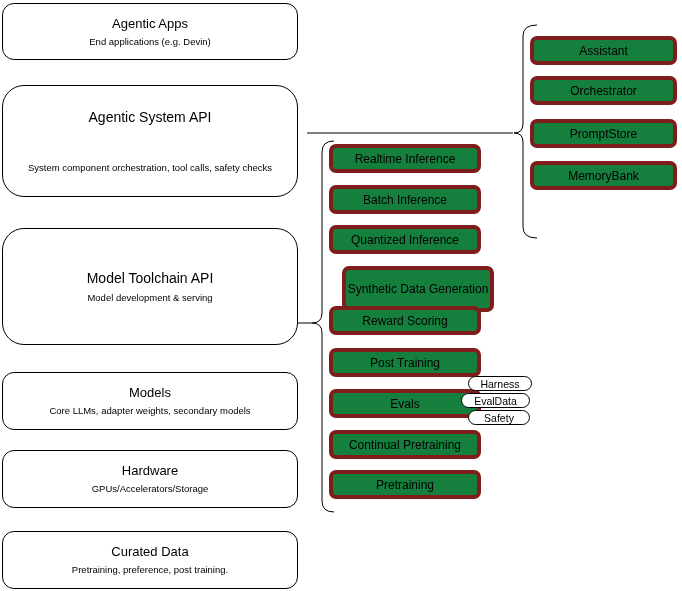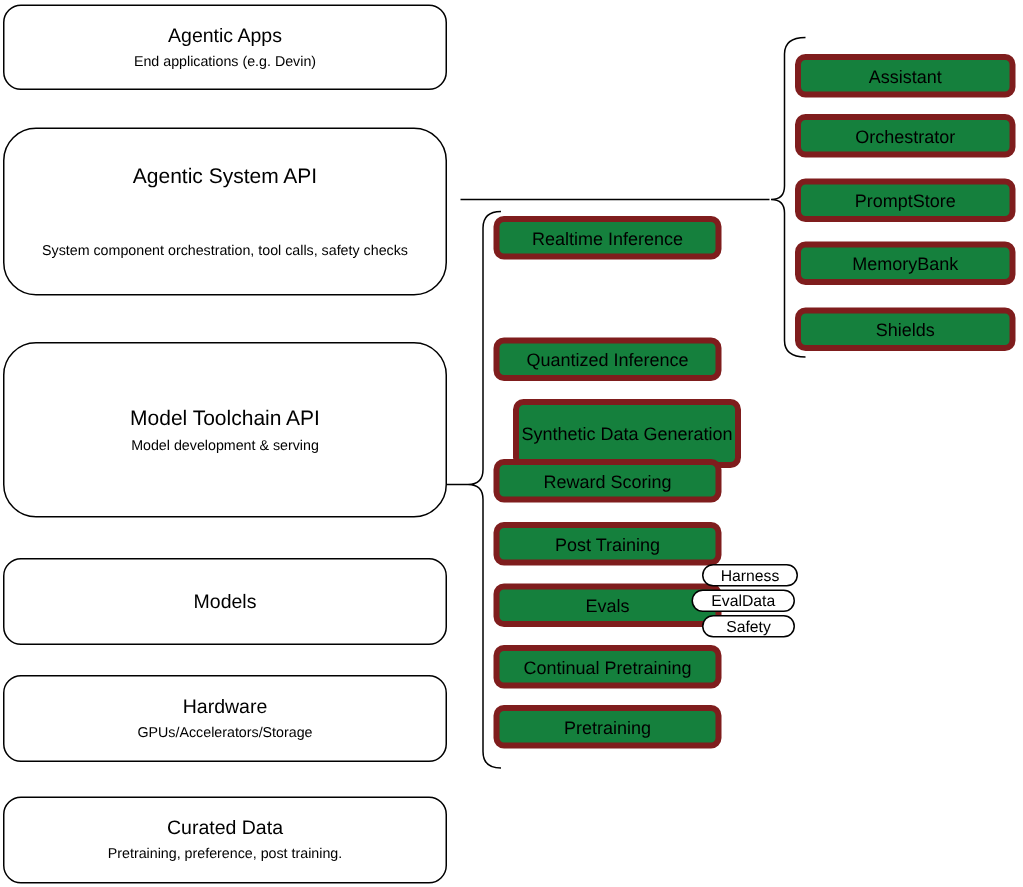--- a/index.html
+++ b/index.html
@@ -49,44 +49,45 @@
     <span class="subtitle">System component orchestration, tool calls, safety checks</span>
   </div>
 
   <div class="node big r22" style="left:2px;top:228px;width:296px;height:117px;">
     <span class="title">Model Toolchain API</span>
     <span class="subtitle">Model development &amp; serving</span>
   </div>
 
   <div class="node r12" style="left:2px;top:372px;width:296px;height:58px;">
     <span class="title">Models</span>
+    <span class="subtitle">Core LLMs, adapter weights, secondary models</span>
   </div>
 
   <div class="node r12" style="left:2px;top:450px;width:296px;height:58px;">
     <span class="title">Hardware</span>
     <span class="subtitle">GPUs/Accelerators/Storage</span>
   </div>
 
   <div class="node r12" style="left:2px;top:531px;width:296px;height:58px;">
     <span class="title">Curated Data</span>
     <span class="subtitle">Pretraining, preference, post training.</span>
   </div>
 
   <div class="item" style="left:329px;top:144px;width:152px;height:29px;">Realtime Inference</div>
+  <div class="item" style="left:329px;top:185px;width:152px;height:29px;">Batch Inference</div>
   <div class="item" style="left:329px;top:225px;width:152px;height:29px;">Quantized Inference</div>
   <div class="item" style="left:342px;top:266px;width:152px;height:46px;">Synthetic Data Generation</div>
   <div class="item" style="left:329px;top:306px;width:152px;height:29px;">Reward Scoring</div>
   <div class="item" style="left:329px;top:348px;width:152px;height:29px;">Post Training</div>
   <div class="item" style="left:329px;top:389px;width:152px;height:29px;">Evals</div>
   <div class="item" style="left:329px;top:430px;width:152px;height:29px;">Continual Pretraining</div>
   <div class="item" style="left:329px;top:470px;width:152px;height:29px;">Pretraining</div>
 
   <div class="pill" style="left:468px;top:376px;width:64px;height:15px;text-align:right;">Harness</div>
   <div class="pill" style="left:461px;top:393px;width:69px;height:15px;">EvalData</div>
   <div class="pill" style="left:468px;top:410px;width:62px;height:15px;">Safety</div>
 
   <div class="item" style="left:530px;top:36px;width:147px;height:29px;">Assistant</div>
   <div class="item" style="left:530px;top:76px;width:147px;height:29px;">Orchestrator</div>
   <div class="item" style="left:530px;top:119px;width:147px;height:29px;">PromptStore</div>
   <div class="item" style="left:530px;top:161px;width:147px;height:29px;">MemoryBank</div>
-  <div class="item" style="left:530px;top:205px;width:147px;height:29px;">Shields</div>
 
 </div>
 
 </body></html>

